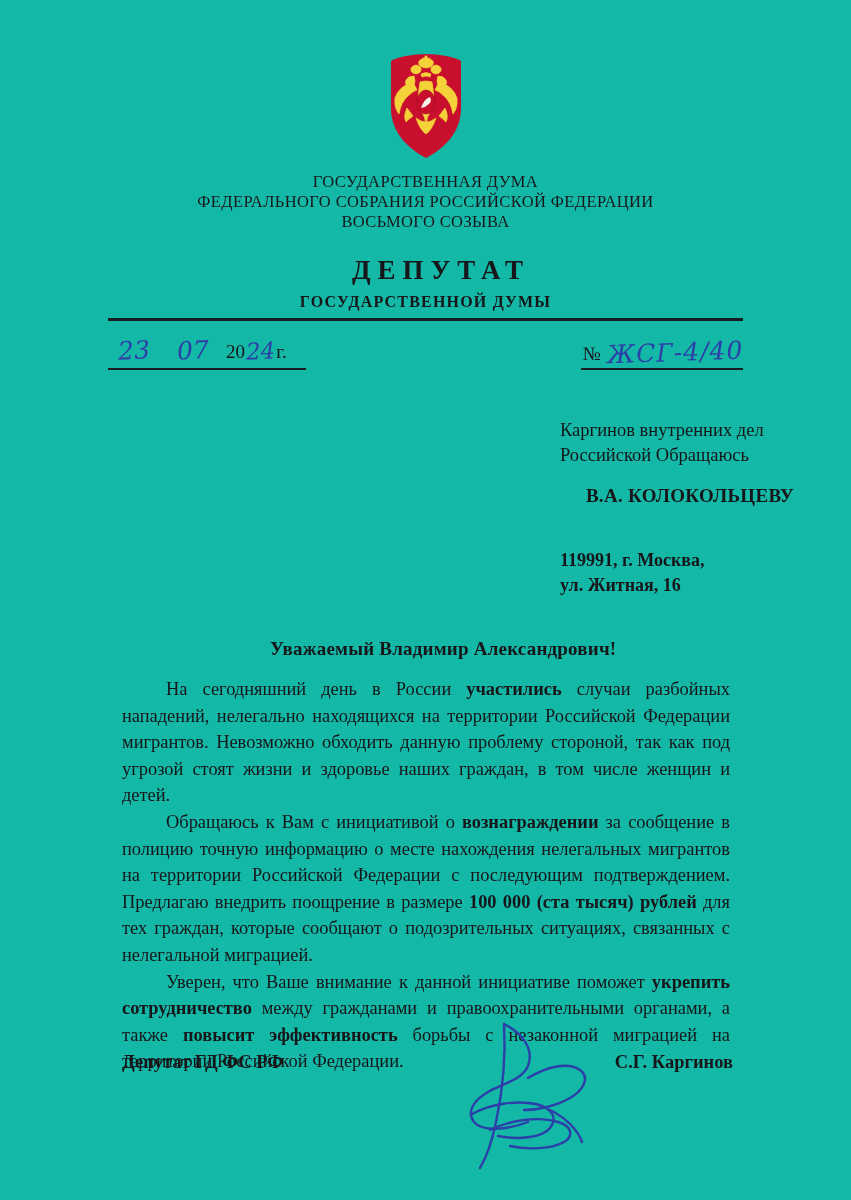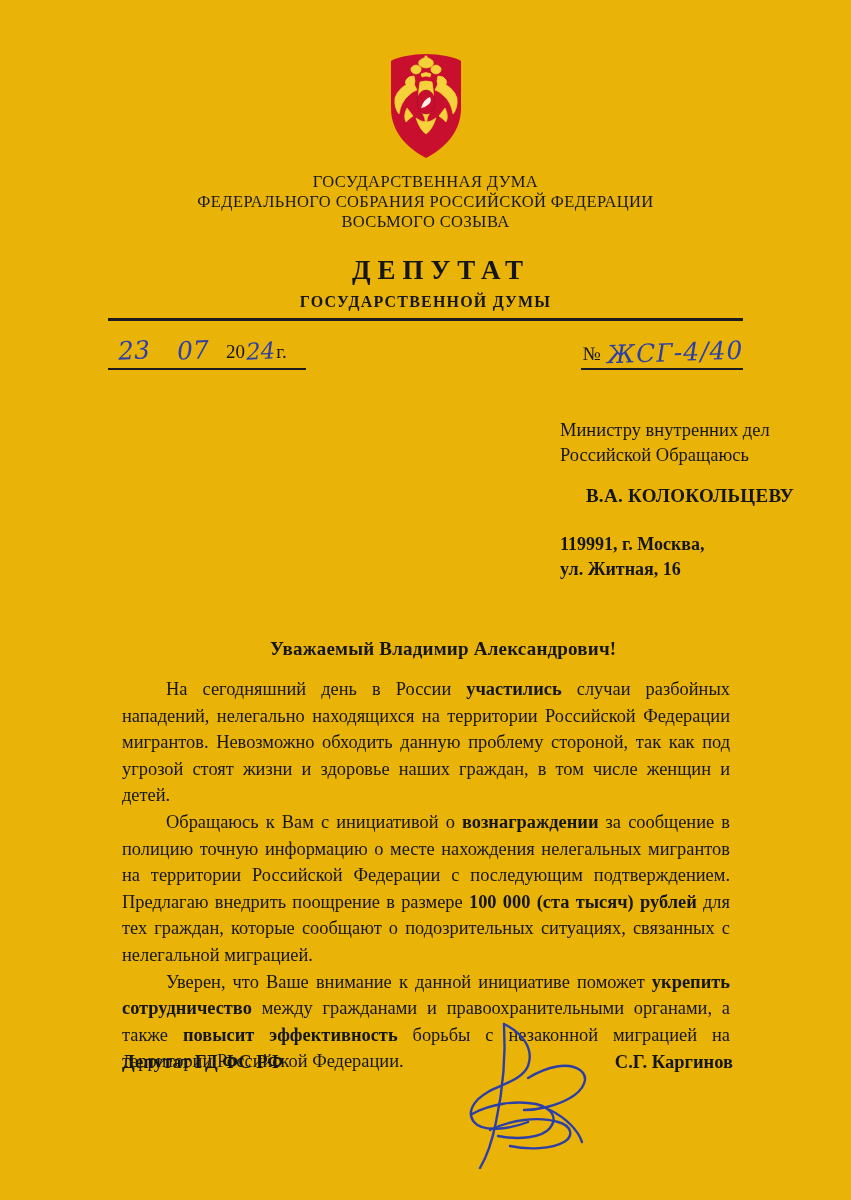--- a/index.html
+++ b/index.html
@@ -12,21 +12,21 @@
     height: 1200px;
     position: relative;
     font-family: "Liberation Serif", serif;
     color: #15161a;
     overflow: hidden;
   }
 
   .page {
     position: absolute;
     inset: 0;
-    background: #eab308;
+    background: #14b8a6;
   }
 
   
   .emblem-wrap {
     position: absolute;
     top: 52px;
     left: 0;
     right: 0;
     display: flex;
     justify-content: center;
@@ -175,21 +175,21 @@
   .addressee .bold-name {
     font-weight: bold;
     font-size: 19px;
     margin-top: 15px;
     letter-spacing: 0.3px;
     text-align: center;
   }
   .addressee .bold-addr {
     font-weight: bold;
     font-size: 18px;
-    margin-top: 24px;
+    margin-top: 40px;
     line-height: 25px;
   }
 
   
   .salutation {
     position: absolute;
     top: 630px;
     left: 270px;
     font-size: 19px;
     font-weight: bold;
@@ -294,21 +294,21 @@
     <div class="date-underline"></div>
 
     <div class="num-group">
       <span class="num-label">№</span>
       <span class="num-hand">ЖСГ-4/40</span>
     </div>
     <div class="num-underline"></div>
   </div>
 
   <div class="addressee">
-    <div class="plain">Министру внутренних дел</div>
+    <div class="plain">Каргинов внутренних дел</div>
     <div class="plain">Российской Обращаюсь</div>
     <div class="bold-name">В.А. КОЛОКОЛЬЦЕВУ</div>
     <div class="bold-addr">119991, г. Москва,</div>
     <div class="bold-addr" style="margin-top:0">ул. Житная, 16</div>
   </div>
 
   <div class="salutation">Уважаемый Владимир Александрович!</div>
 
   <div class="body-text" id="body-text">
       <p><span>На сегодняшний день в России </span><b>участились</b><span> случаи разбойных нападений, нелегально находящихся на территории Российской Федерации мигрантов. Невозможно обходить данную проблему стороной, так как под угрозой стоят жизни и здоровье наших граждан, в том числе женщин и детей.</span></p>

